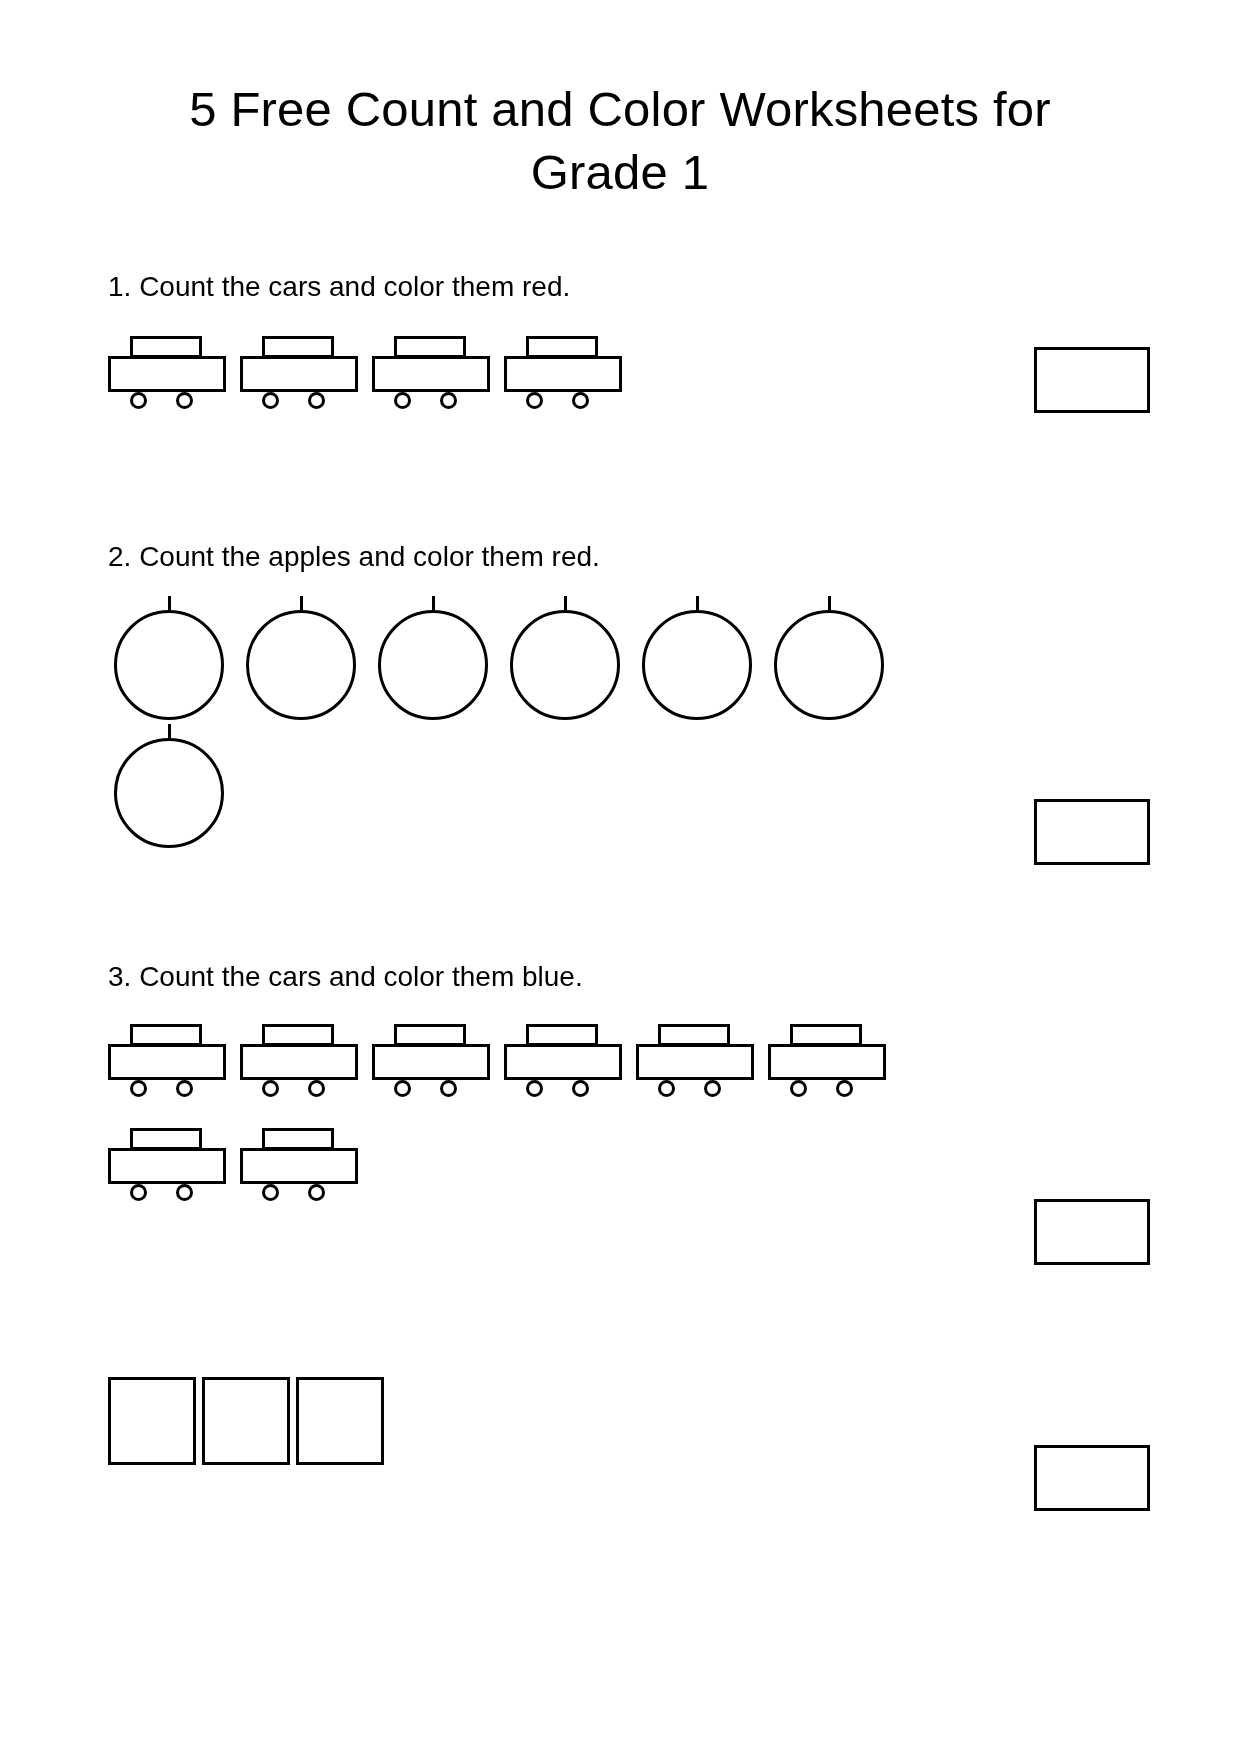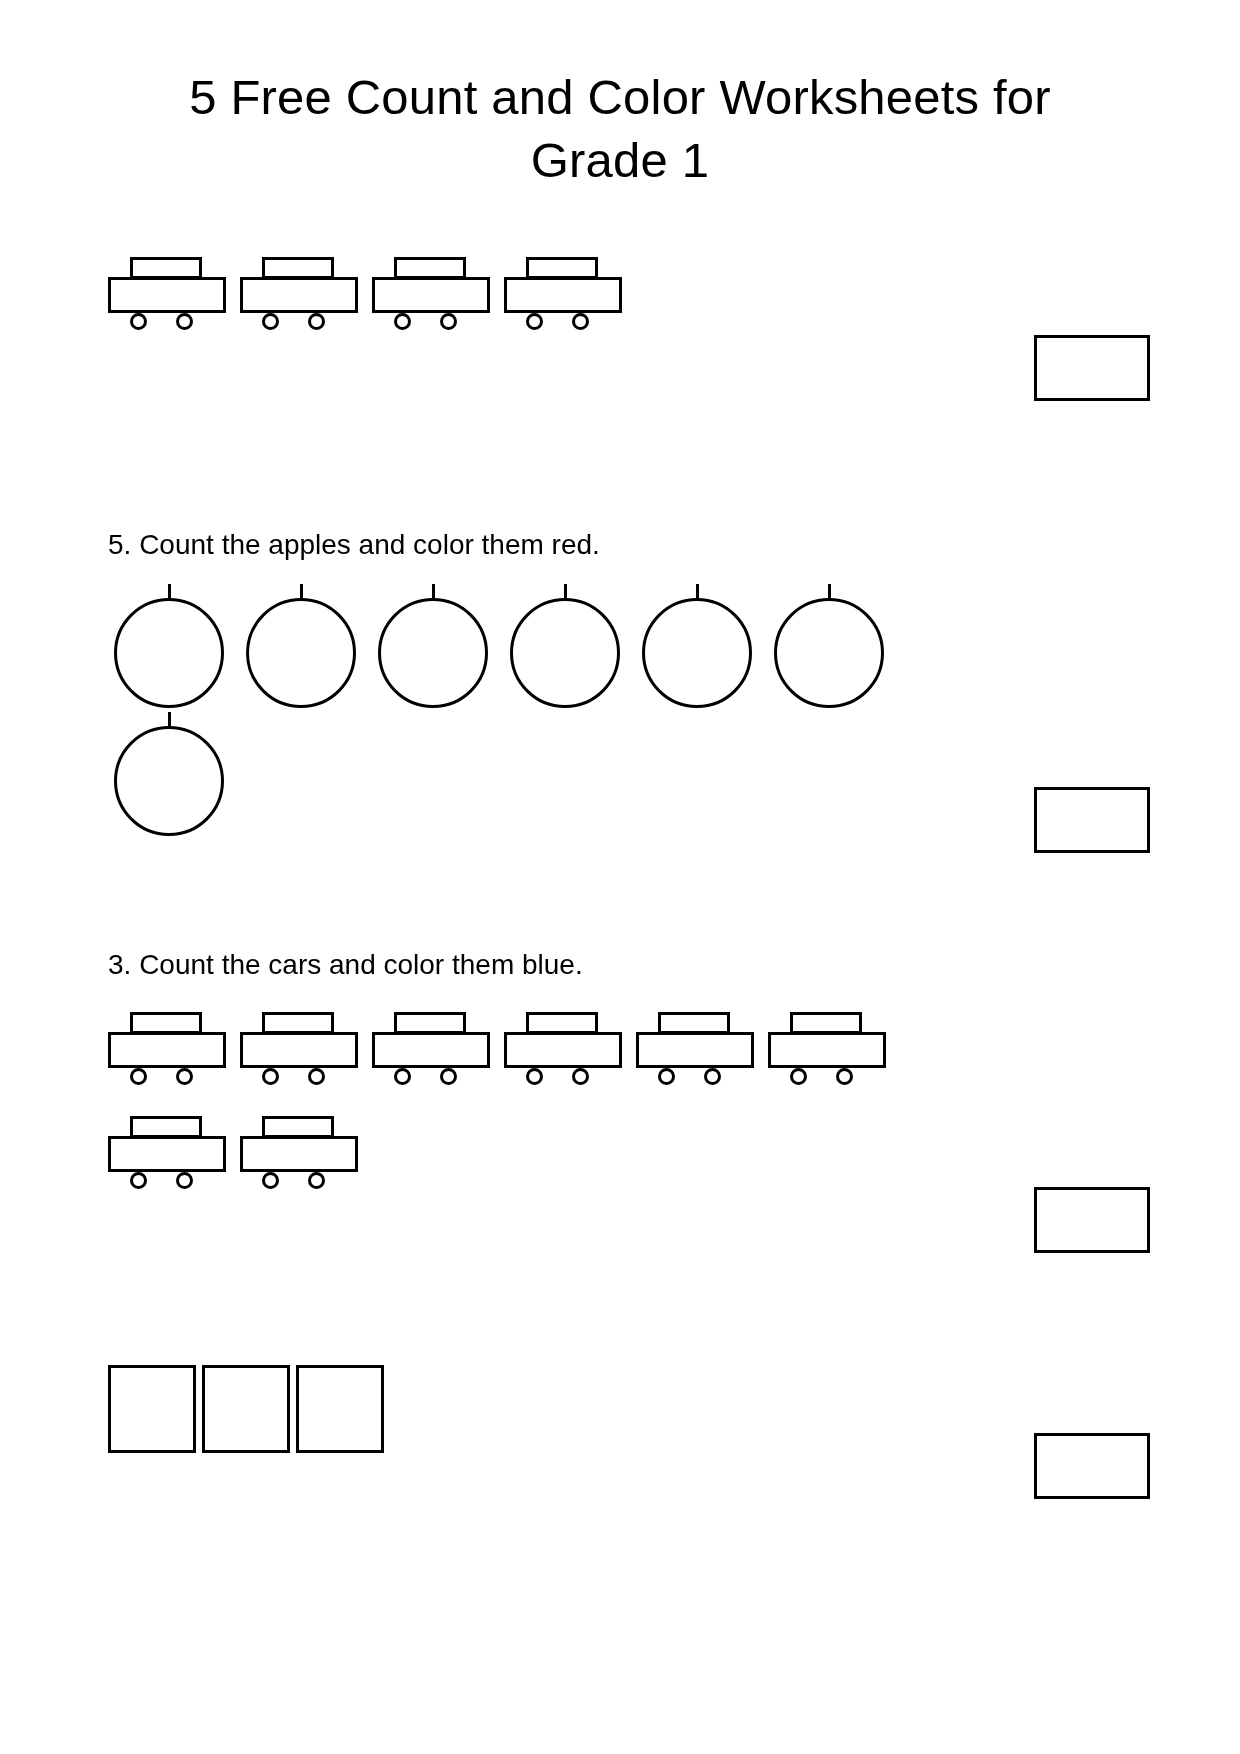--- a/index.html
+++ b/index.html
@@ -12,21 +12,21 @@
     height: 1754px;
     font-family: "Liberation Sans", sans-serif;
     color: #000000;
     position: relative;
     overflow: hidden;
   }
   .page {
     width: 1240px;
     height: 1754px;
     box-sizing: border-box;
-    padding: 48px 80px 0 80px;
+    padding: 60px 80px 0 80px;
     position: relative;
   }
   .title {
     text-align: center;
     font-size: 49px;
     font-weight: normal;
     line-height: 1.28;
     letter-spacing: 0.2px;
     margin: 18px 40px 0 40px;
   }
@@ -131,20 +131,21 @@
   }
 </style>
 </head>
 <body>
 
 <div class="page">
 
   <div class="title">5 Free Count and Color Worksheets for Grade 1</div>
 
   <div class="section" style="margin-top:66px; height:270px;">
+    <div class="prompt">1. Count the cars and color them red.</div>
     <div class="row" style="margin-top:30px; gap:14px;">
       <div class="car">
         <div class="cab"></div>
           <div class="body"></div>
         <div class="wheel left"></div>
           <div class="wheel right"></div>
       </div>
       <div class="car">
         <div class="cab"></div>
           <div class="body"></div>
@@ -161,21 +162,21 @@
         <div class="cab"></div>
           <div class="body"></div>
         <div class="wheel left"></div>
           <div class="wheel right"></div>
       </div>
     </div>
     <div class="answer-box" style="top:78px;"></div>
   </div>
 
   <div class="section" style="margin-top:0; height:400px;">
-    <div class="prompt">5. Count the apples and color them red.</div>
+    <div class="prompt">2. Count the apples and color them red.</div>
     <div class="row" style="margin-top:20px; gap:4px;">
       <div class="apple">
           <div class="stem"></div>
           <div class="fruit"></div>
         </div>
       <div class="apple">
           <div class="stem"></div>
           <div class="fruit"></div>
         </div>
       <div class="apple">

